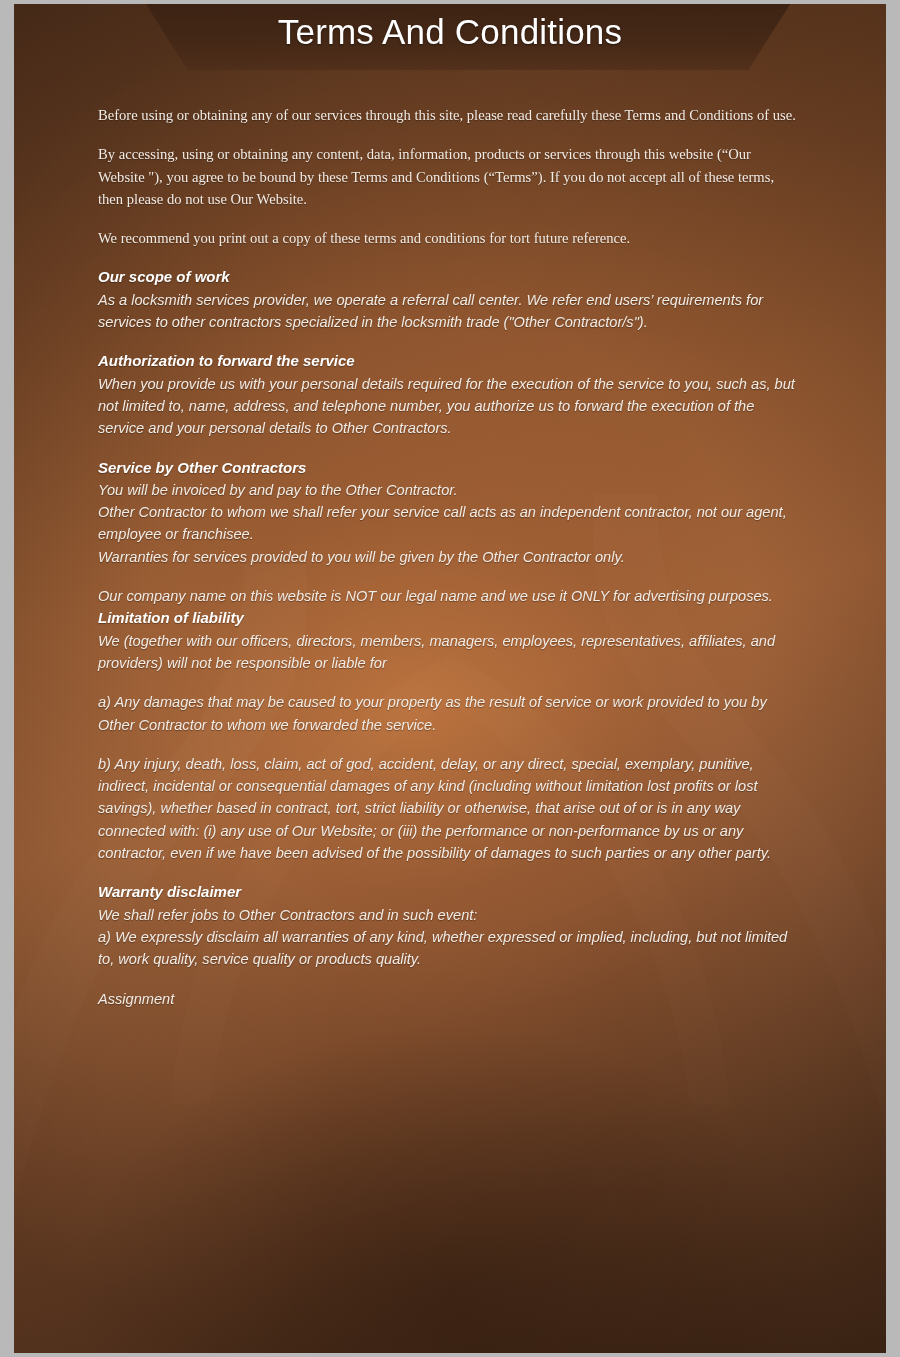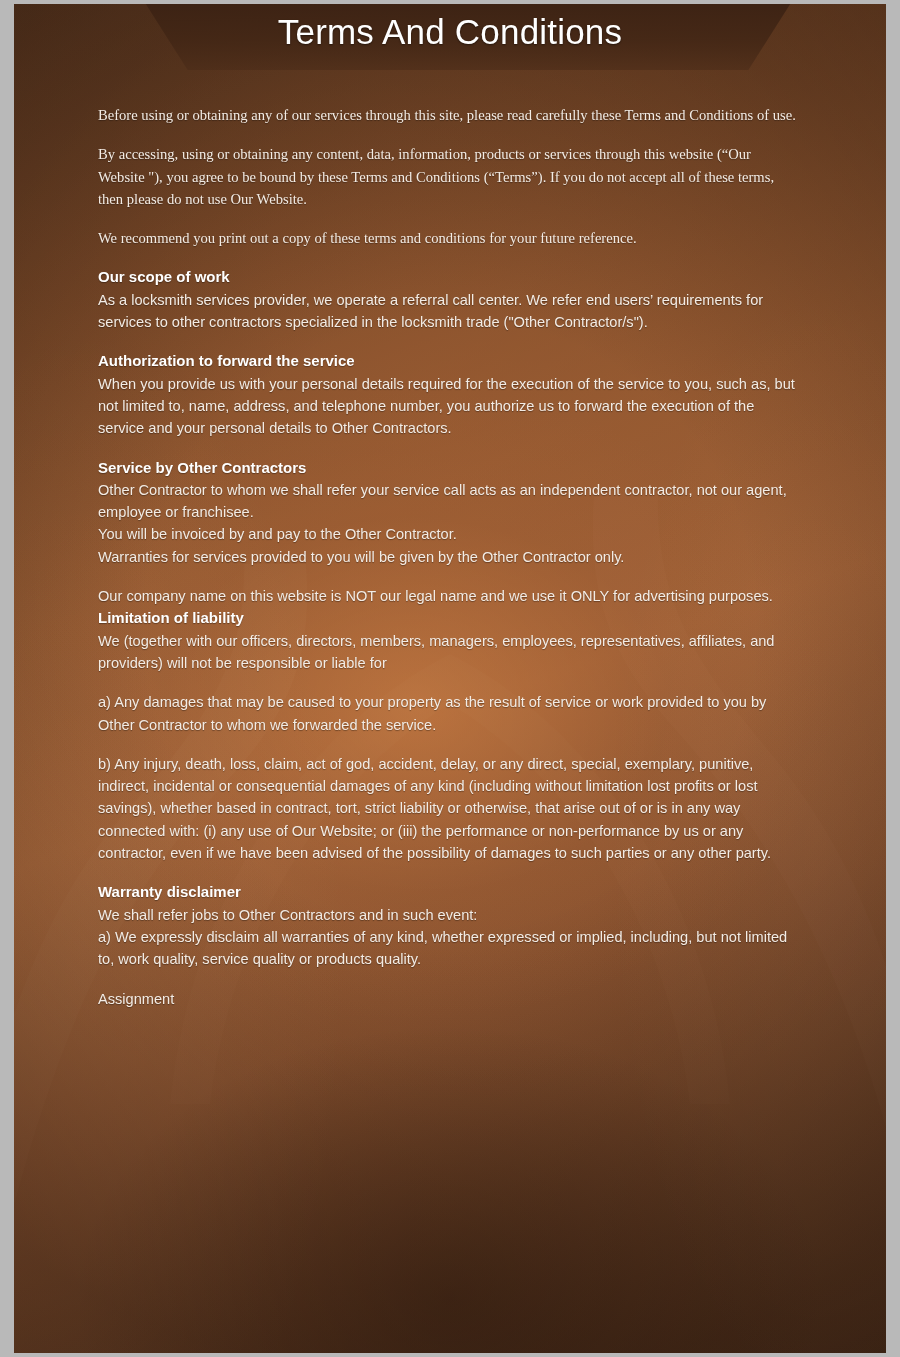--- a/index.html
+++ b/index.html
@@ -98,20 +98,21 @@
     line-height: 22.3px;
   }
   .heading-plain {
     margin: 0;
     font-weight: normal;
     color: #f3ece5;
     line-height: 22.3px;
   }
   .block {
     margin: 0 0 17px 0;
+    font-style: italic;
   }
   .block.last {
     margin-bottom: 0;
   }
   .line { margin: 0; }
 </style>
 </head>
 <body>
 
 <div class="page">
@@ -130,36 +131,36 @@
 
   <div class="header-band">
     <div class="shape"></div>
   </div>
   <div class="title">Terms And Conditions</div>
 
   <div class="content">
 
     <p class="para">Before using or obtaining any of our services through this site, please read carefully these Terms and Conditions of use.</p>
     <p class="para">By accessing, using or obtaining any content, data, information, products or services through this website (“Our Website "), you agree to be bound by these Terms and Conditions (“Terms”). If you do not accept all of these terms, then please do not use Our Website.</p>
-    <p class="para">We recommend you print out a copy of these terms and conditions for your future reference.</p>
+    <p class="para">We recommend you print out a copy of these terms and conditions for tort future reference.</p>
 
     <div class="block">
       <p class="heading">Our scope of work</p>
       <p class="line">As a locksmith services provider, we operate a referral call center. We refer end users’ requirements for services to other contractors specialized in the locksmith trade ("Other Contractor/s").</p>
     </div>
 
     <div class="block">
       <p class="heading">Authorization to forward the service</p>
       <p class="line">When you provide us with your personal details required for the execution of the service to you, such as, but not limited to, name, address, and telephone number, you authorize us to forward the execution of the service and your personal details to Other Contractors.</p>
     </div>
 
     <div class="block">
       <p class="heading">Service by Other Contractors</p>
+      <p class="line">You will be invoiced by and pay to the Other Contractor.</p>
       <p class="line">Other Contractor to whom we shall refer your service call acts as an independent contractor, not our agent, employee or franchisee.</p>
-      <p class="line">You will be invoiced by and pay to the Other Contractor.</p>
       <p class="line">Warranties for services provided to you will be given by the Other Contractor only.</p>
     </div>
 
     <div class="block" style="margin-bottom:0;">
       <p class="line">Our company name on this website is NOT our legal name and we use it ONLY for advertising purposes.</p>
     </div>
 
     <div class="block">
       <p class="heading">Limitation of liability</p>
       <p class="line">We (together with our officers, directors, members, managers, employees, representatives, affiliates, and providers) will not be responsible or liable for</p>

